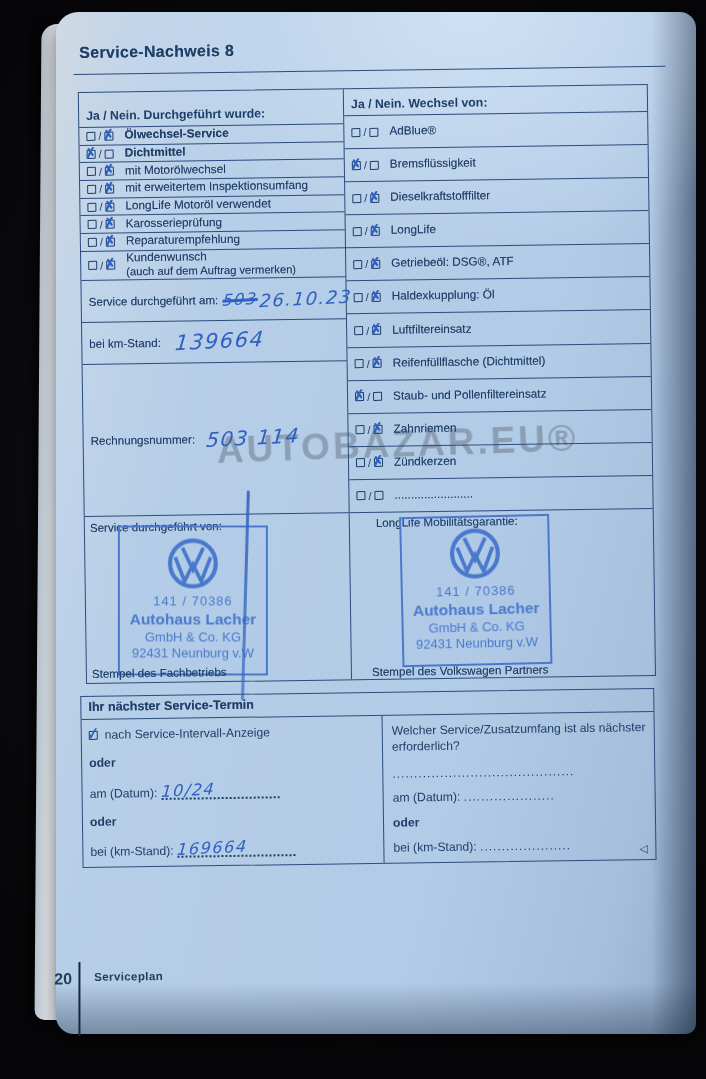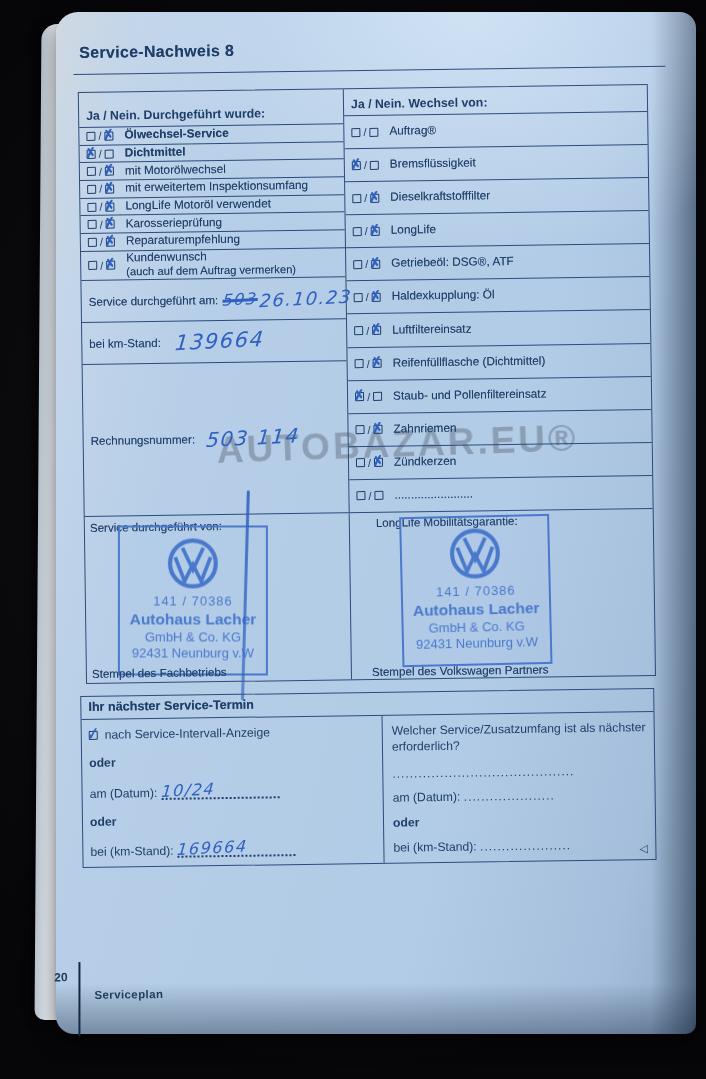--- a/index.html
+++ b/index.html
@@ -100,23 +100,23 @@
   .dotfield .hand{font-size:16px;margin-bottom:-3px;}
   .q{font-size:12.2px;line-height:1.3;}
   .dots{font-size:12px;letter-spacing:1px;color:var(--ink);overflow:hidden;white-space:nowrap;}
 
   .watermark{position:absolute;left:138px;top:384px;font-size:37px;font-weight:bold;
     letter-spacing:3px;color:rgba(100,113,130,.5);transform:rotate(-1.2deg);
     filter:blur(.4px);pointer-events:none;white-space:nowrap;}
   .tri{position:absolute;left:555px;top:806px;font-size:11px;color:var(--line);}
 
   .footer{position:absolute;left:-32px;top:924px;width:300px;height:70px;}
-  .f-num{position:absolute;left:0;top:2px;font-weight:bold;font-size:12px;color:#223e5c;}
+  .f-num{position:absolute;left:0;top:2px;font-weight:bold;font-size:16px;color:#223e5c;}
   .f-bar{position:absolute;left:24px;top:-6px;width:2.2px;height:74px;background:#142940;transform:rotate(.8deg);}
-  .f-label{position:absolute;left:40px;top:3px;font-weight:bold;font-size:11.5px;letter-spacing:.4px;color:#223e5c;margin-top:18px;}
+  .f-label{position:absolute;left:40px;top:3px;font-weight:bold;font-size:11.5px;letter-spacing:.4px;color:#223e5c;}
 </style>
 </head>
 <body>
 
 <div class="photo">
   <div class="spine"></div>
   <div class="page"></div>
 
   <div class="content">
 
@@ -212,21 +212,21 @@
         </div>
         <div class="col-right">
           <div class="hdr short">Ja / Nein. Wechsel von:</div>
           <div class="rows" id="right-rows">
               <div class="crow">
                 <span class="cbp">
                   <span class="box"></span>
                   <span class="sl">/</span>
                   <span class="box"></span>
                 </span>
-                <span class="lbl">Auftrag®</span>
+                <span class="lbl">AdBlue®</span>
               </div>
               <div class="crow">
                 <span class="cbp">
                   <span class="box on"></span>
                   <span class="sl">/</span>
                   <span class="box"></span>
                 </span>
                 <span class="lbl">Bremsflüssigkeit</span>
               </div>
               <div class="crow">

